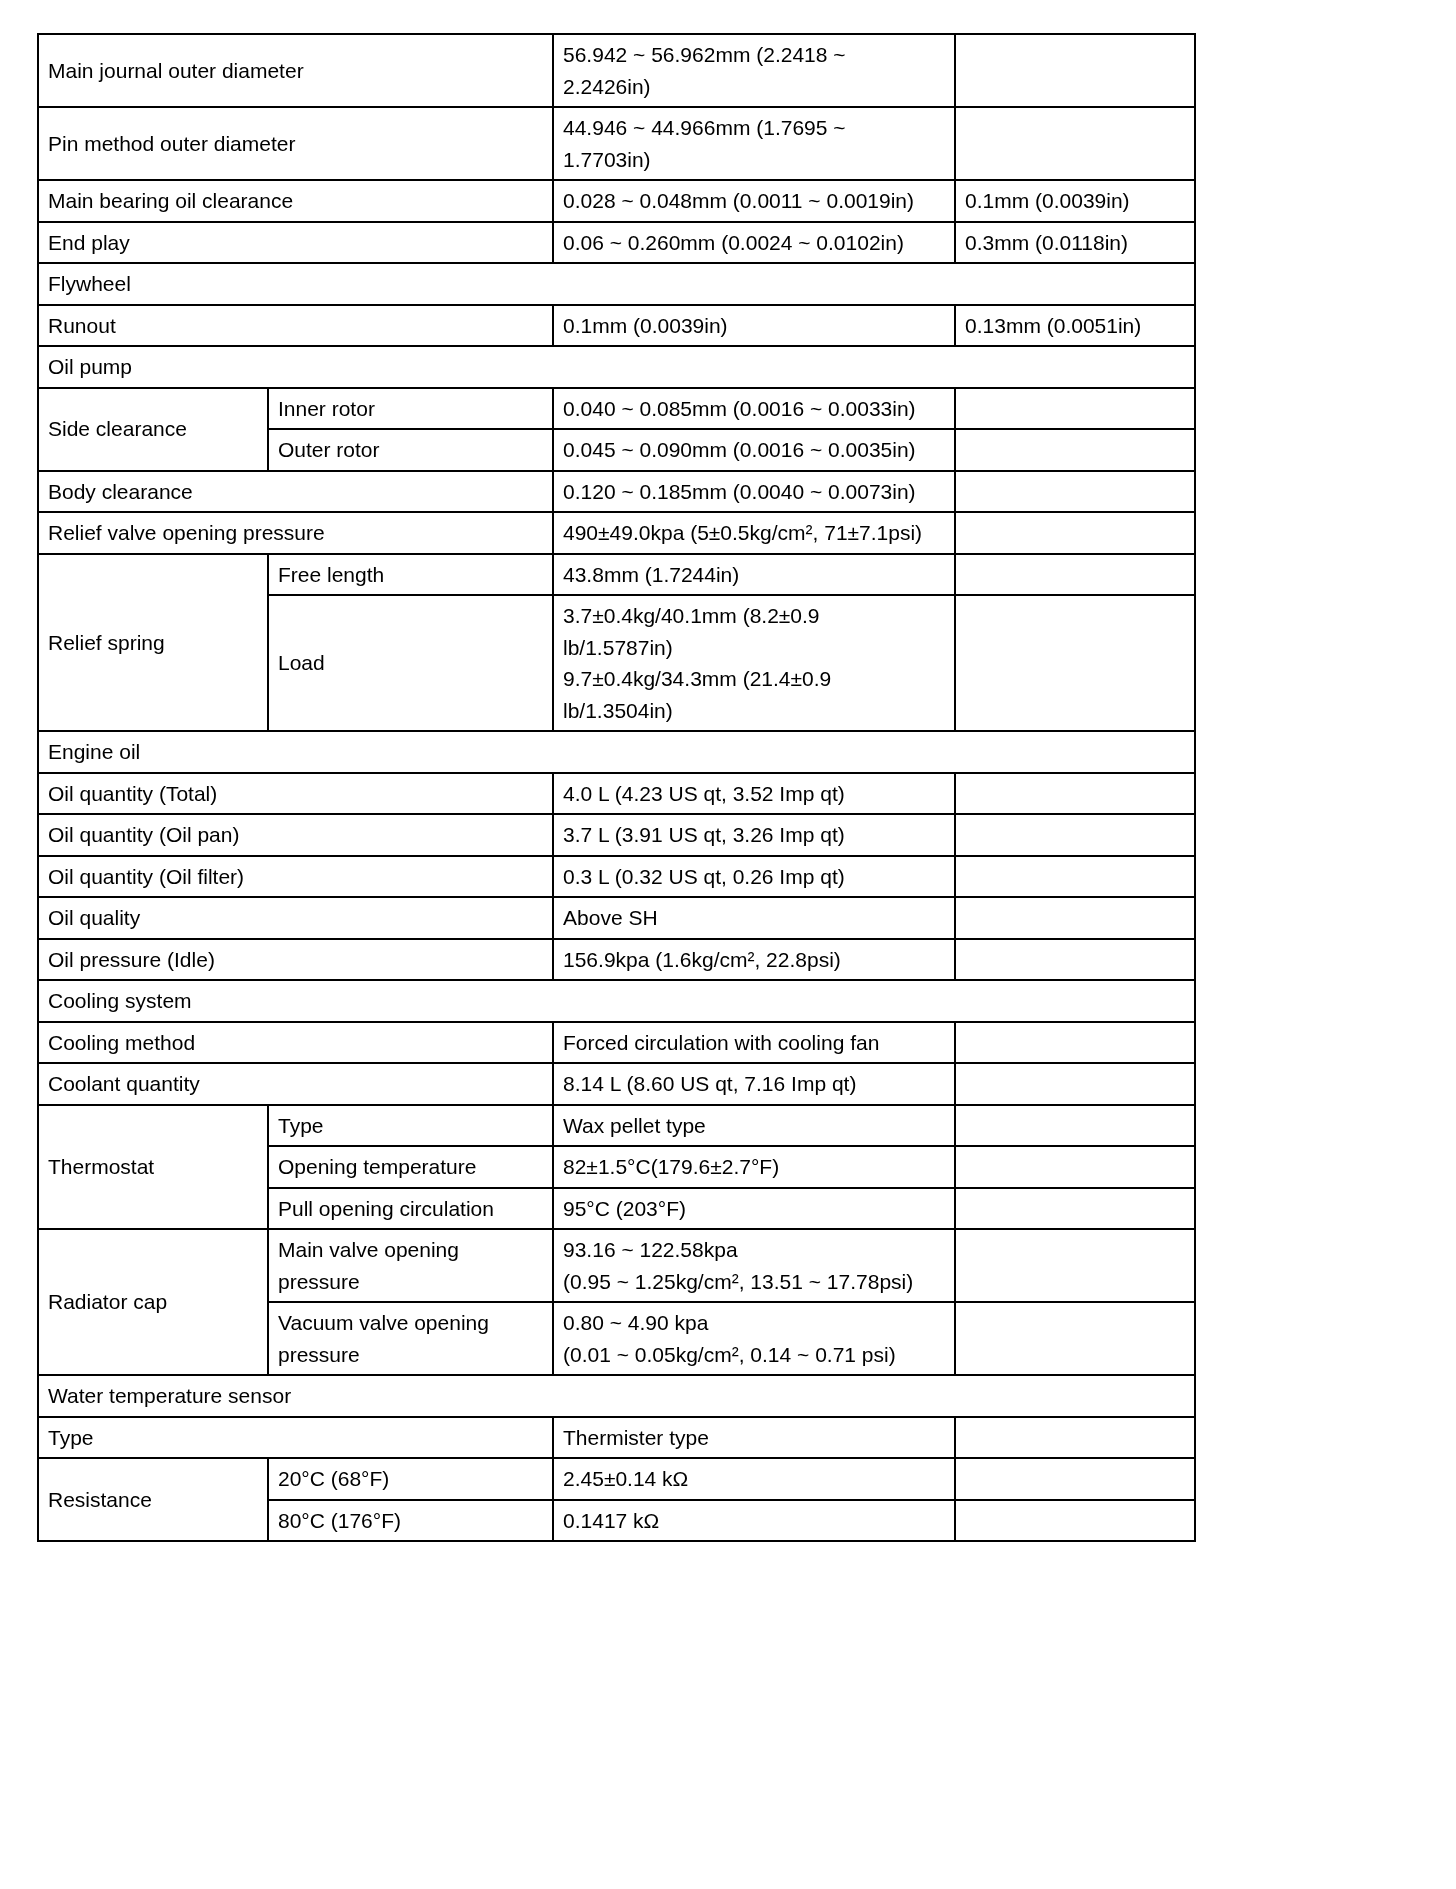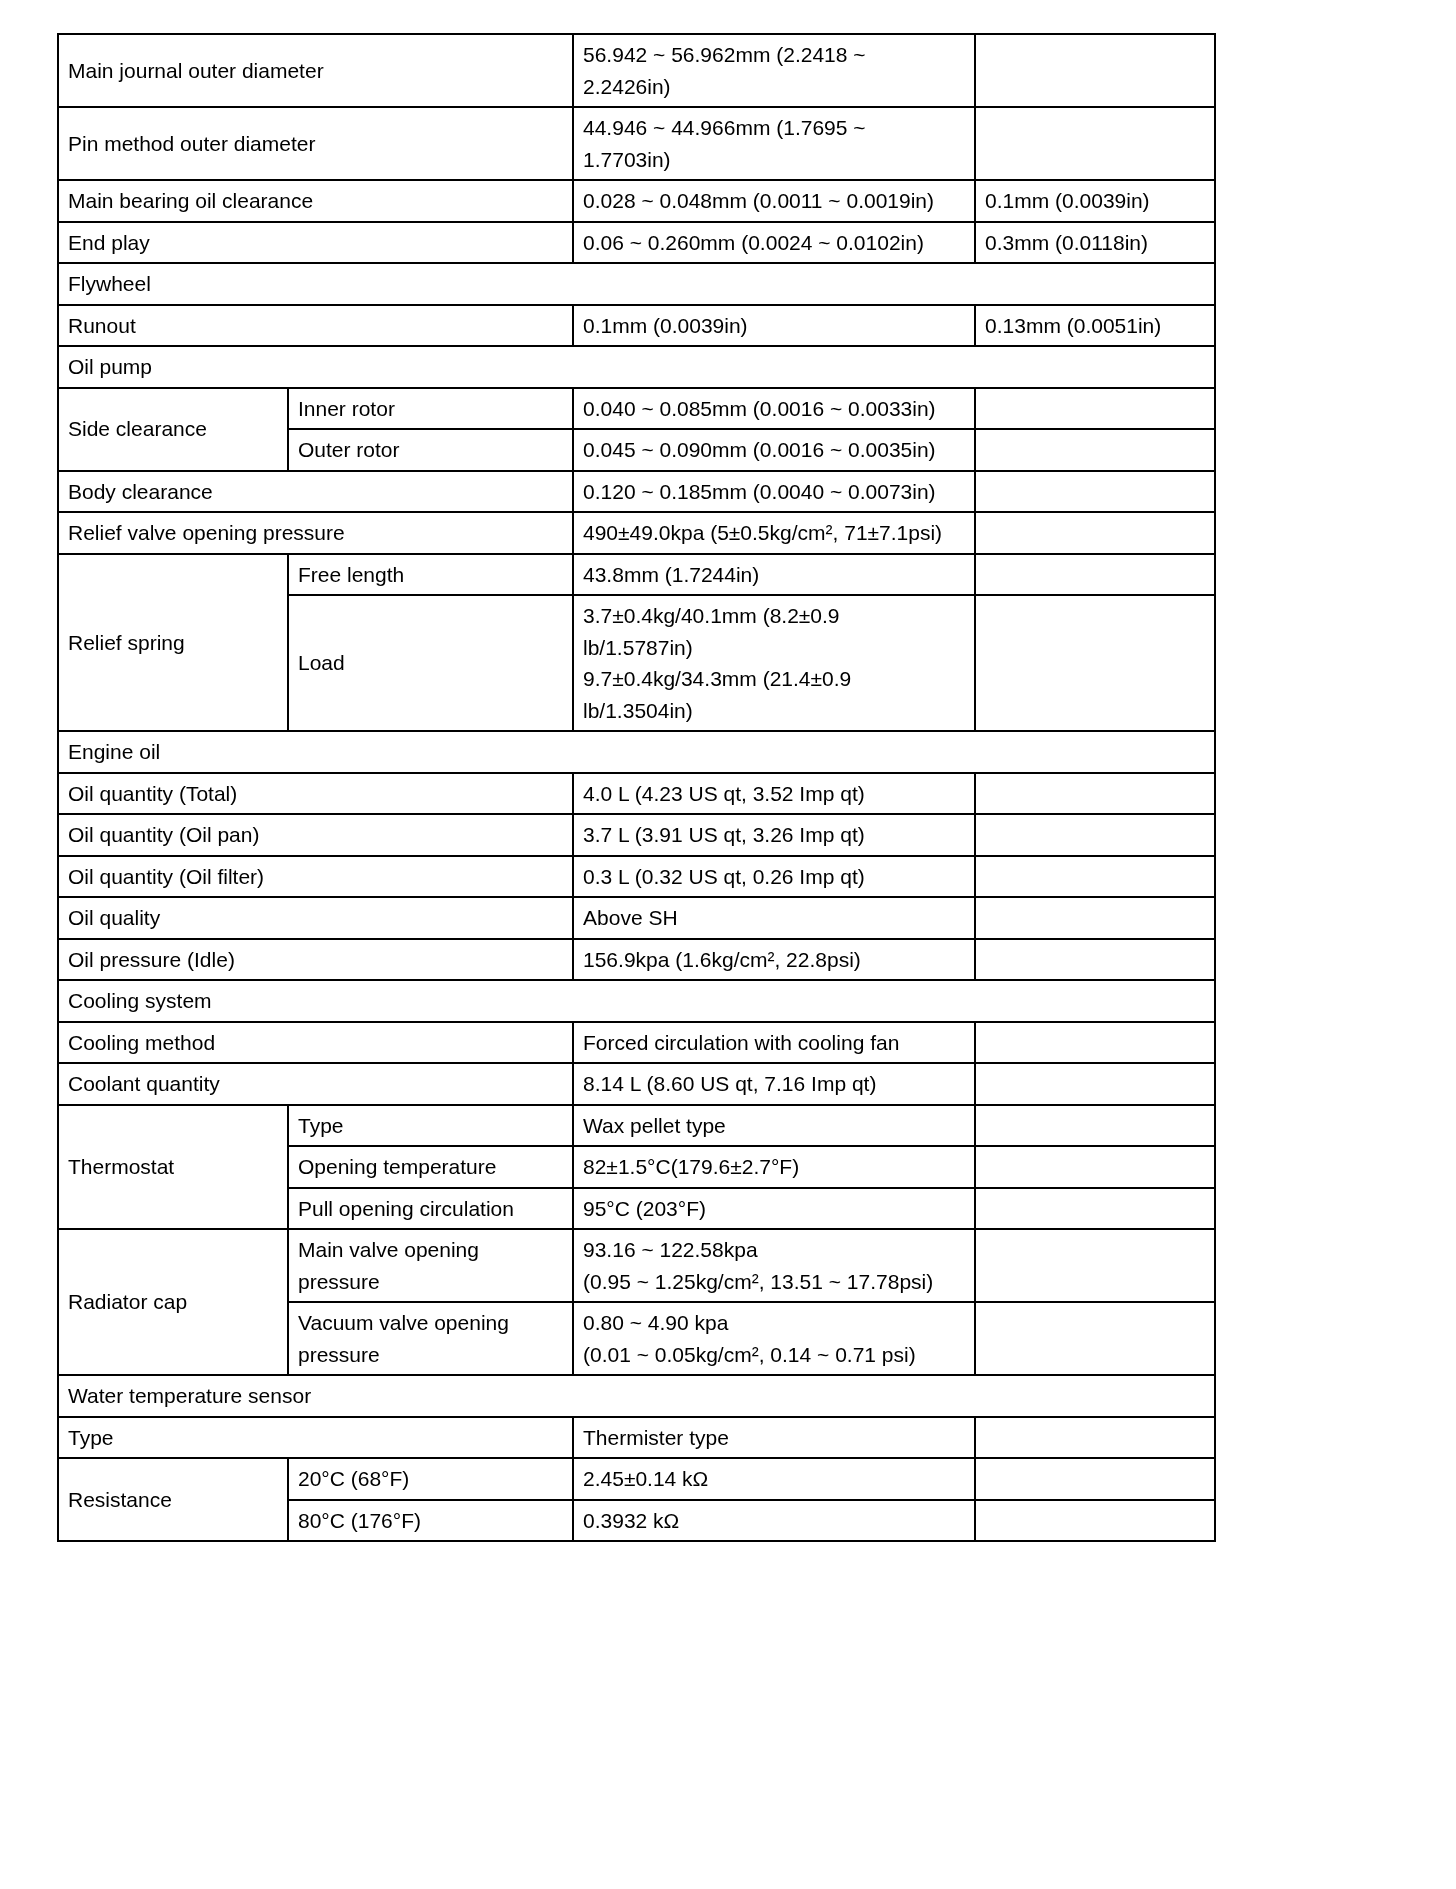--- a/index.html
+++ b/index.html
@@ -1,21 +1,21 @@
 <!DOCTYPE html>
 <html><head>
 <meta charset="utf-8">
 <style>
   * { box-sizing: border-box; }
   html, body { margin: 0; padding: 0; background: #ffffff; }
   .page {
     width: 1328px;
     min-height: 1889px;
     background: #ffffff;
-    padding: 33px 0 0 57px;
+    padding: 33px 0 0 37px;
     font-family: "Liberation Sans", sans-serif;
     color: #000000;
   }
   table.spec-table {
     border-collapse: collapse;
     table-layout: fixed;
     width: 1157px;
   }
   col.c1 { width: 230px; }
   col.c2 { width: 285px; }
@@ -225,19 +225,19 @@
 
       <tr class="h">
         <td rowspan="2">Resistance</td>
         <td>20°C (68°F)</td>
         <td>2.45±0.14 kΩ</td>
         <td></td>
       </tr>
 
       <tr class="h">
         <td>80°C (176°F)</td>
-        <td>0.3932 kΩ</td>
+        <td>0.1417 kΩ</td>
         <td></td>
       </tr>
 
     </tbody>
   </table>
 </div>
 
 </body></html>

